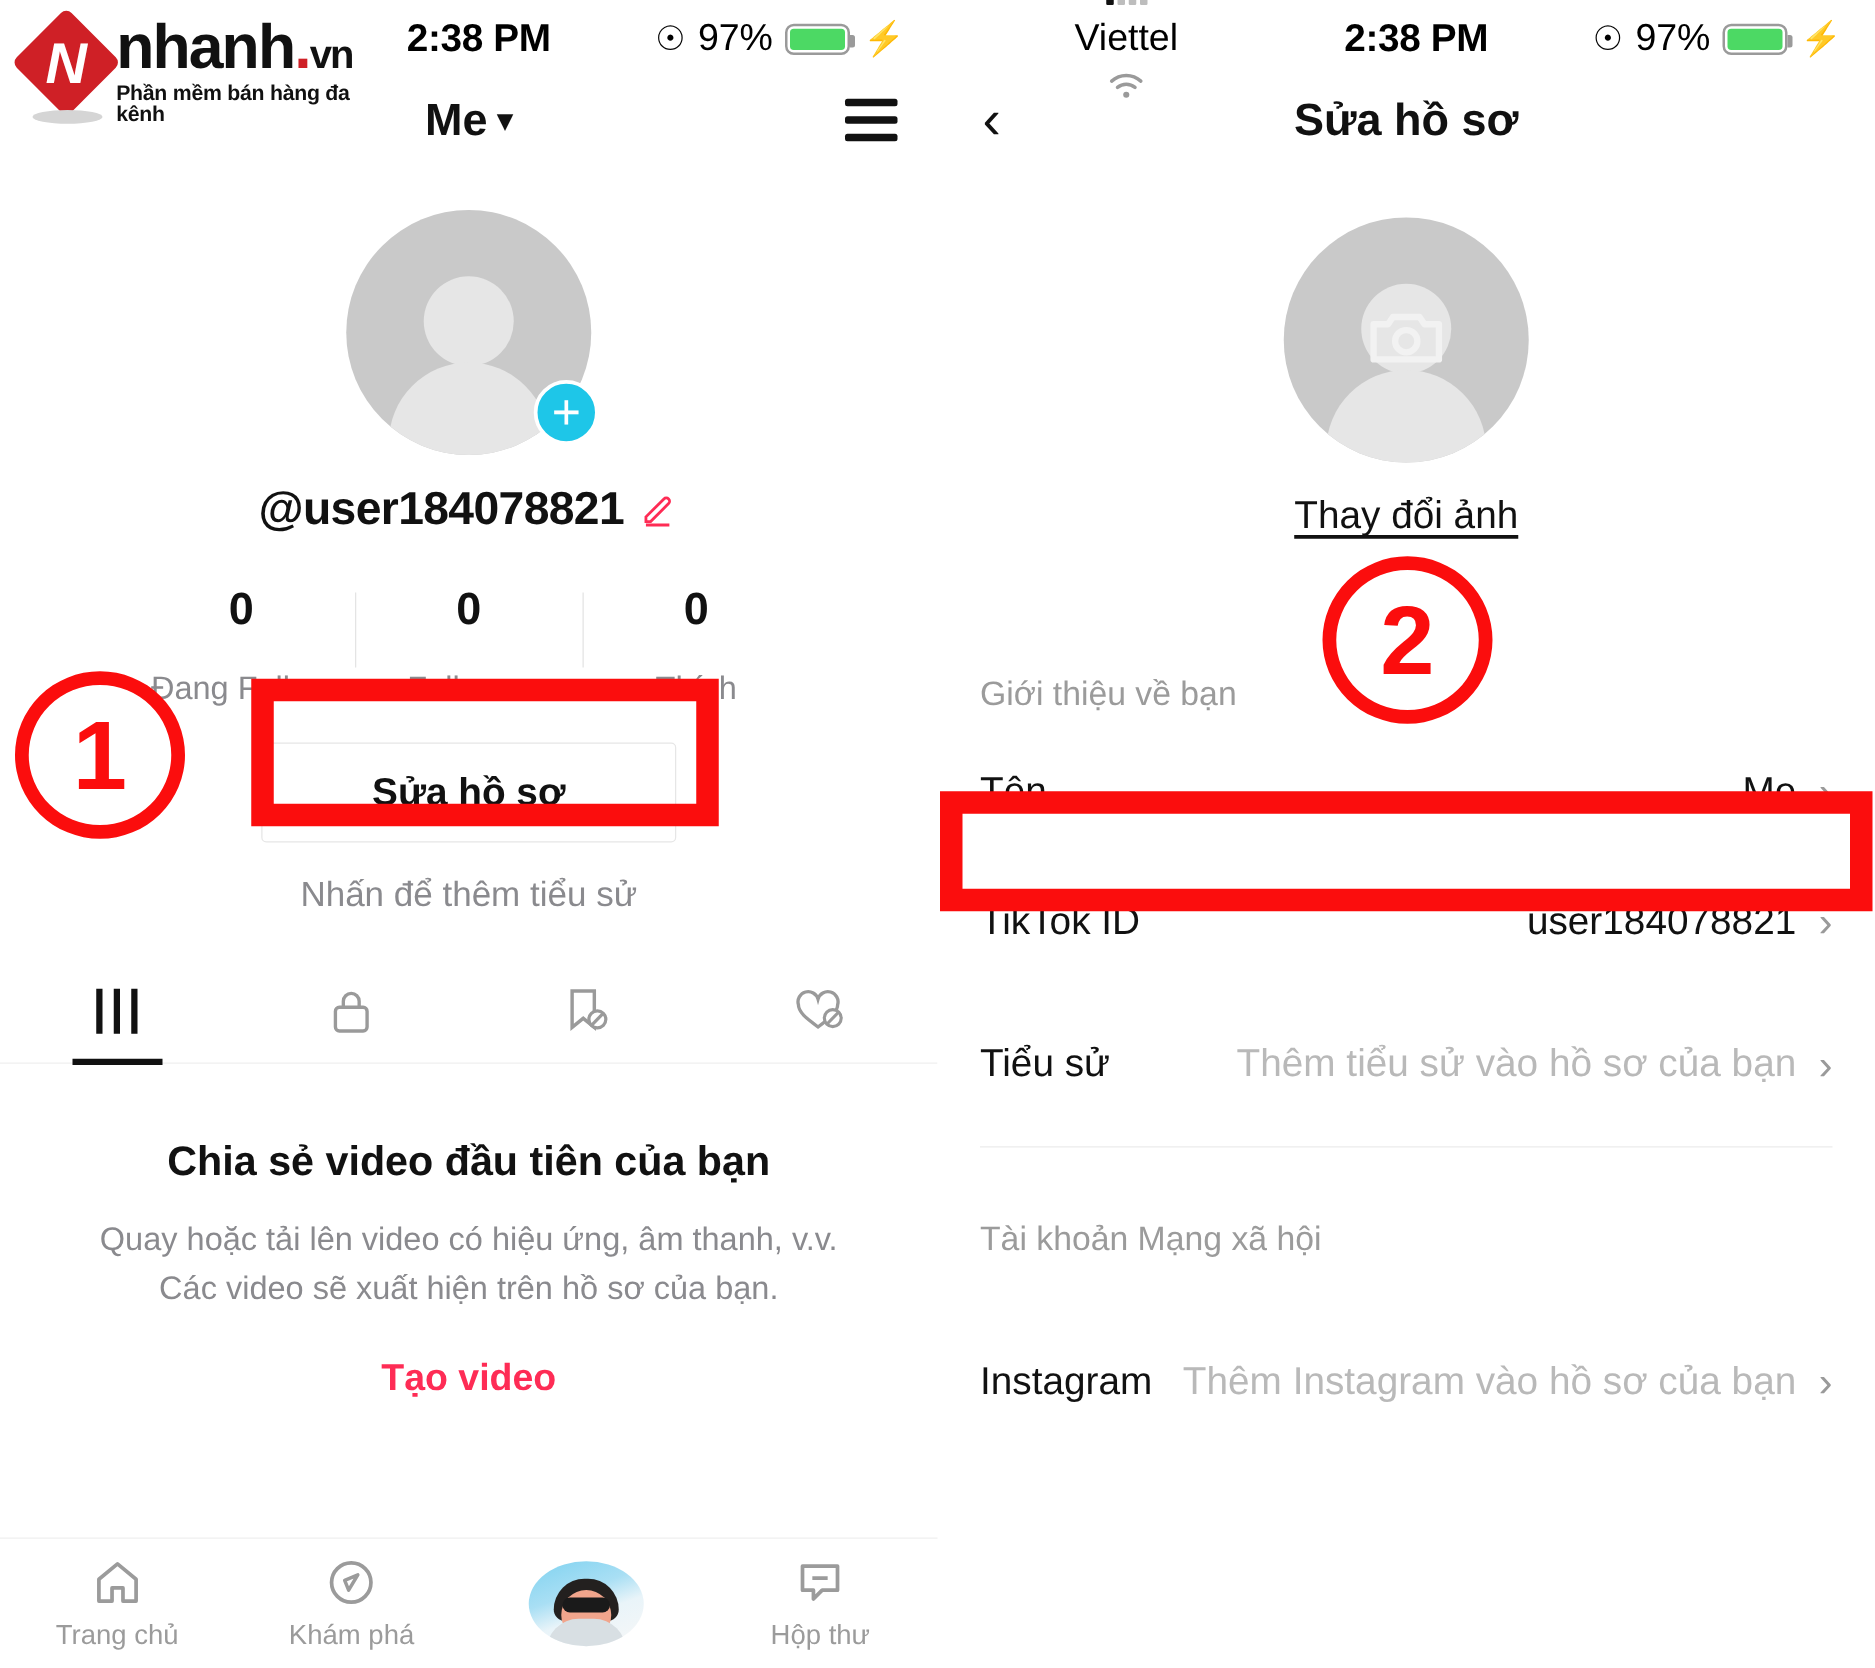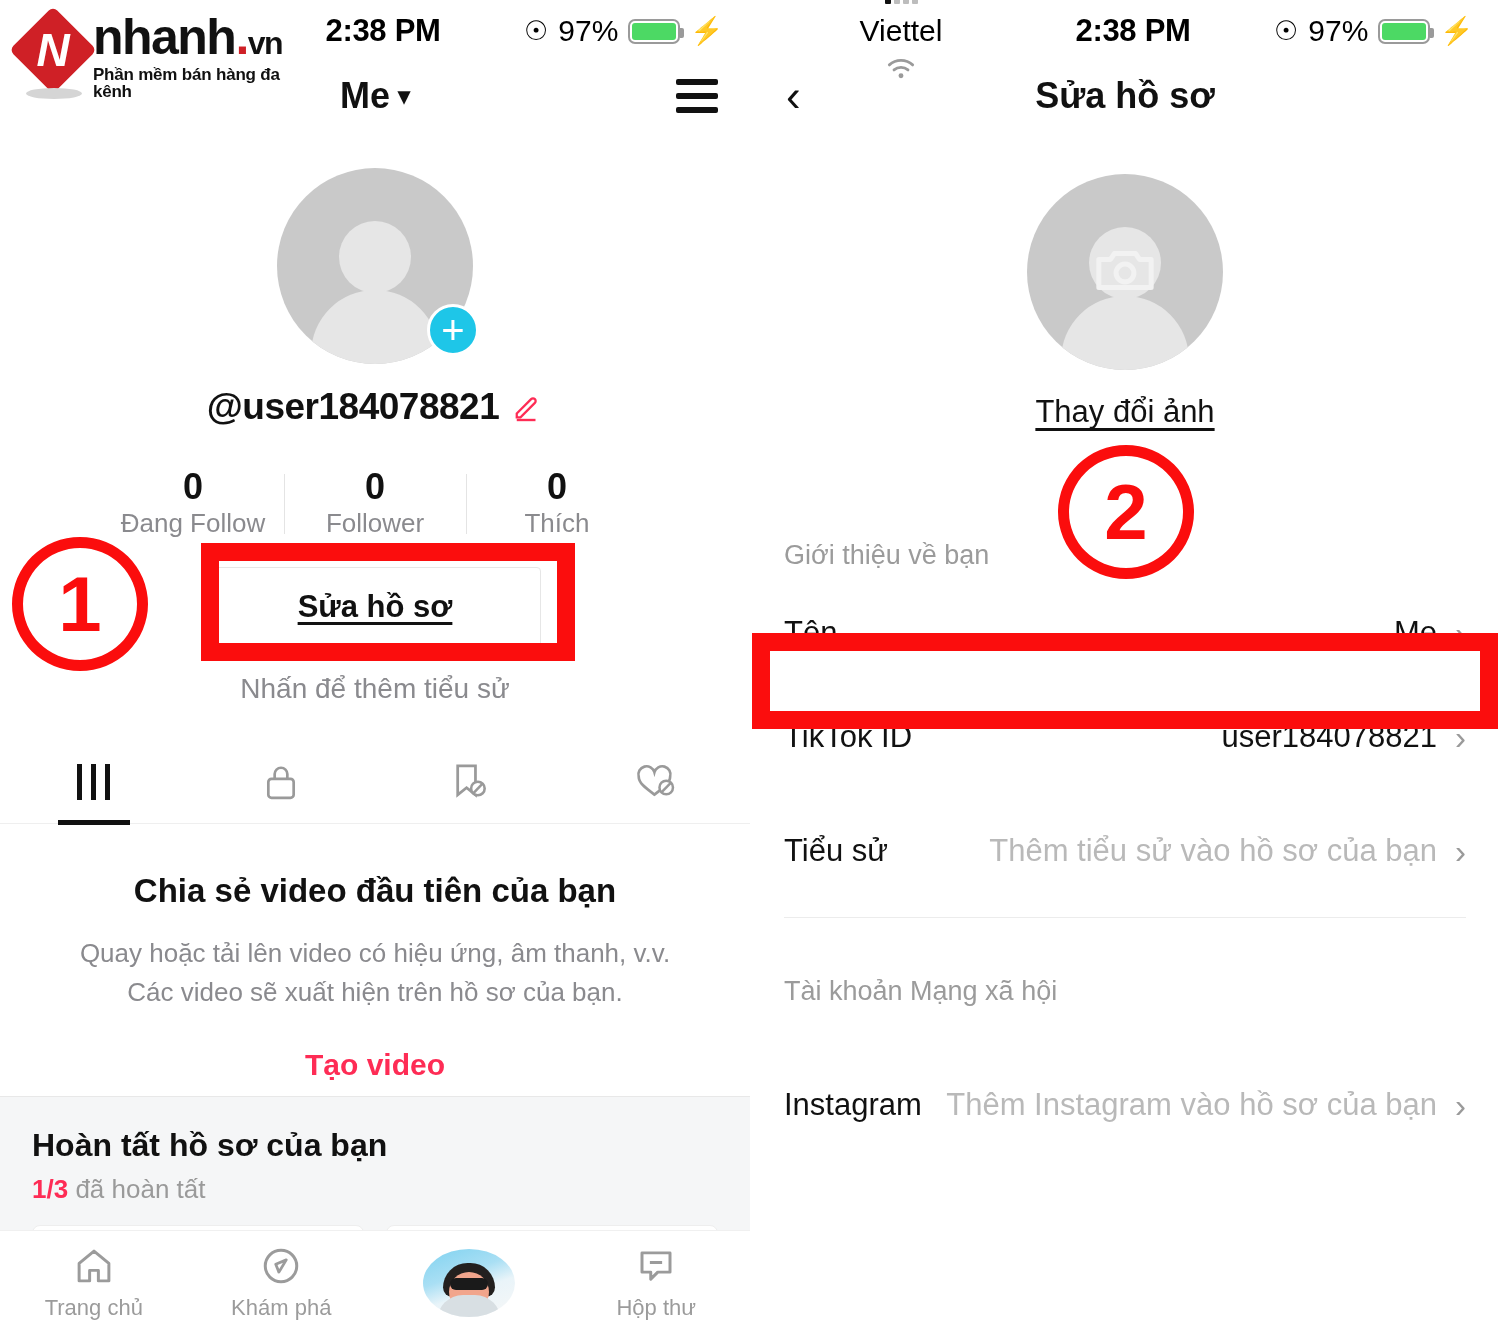--- a/index.html
+++ b/index.html
@@ -122,21 +122,21 @@
   .username { font-size: 37px; font-weight: 700; color:#111; letter-spacing:-0.5px; }
   .pencil { width: 30px; height: 30px; }
 
   
   .stats { display:flex; justify-content:center; align-items:center; margin-top: 38px; }
   .stat { width: 182px; text-align:center; position:relative; }
   .stat + .stat::before {
     content:""; position:absolute; left:0; top:8px; width:1px; height:60px; background:#e4e4e4;
   }
   .stat-num { font-size: 36px; font-weight: 700; color:#111; }
-  .stat-lbl { font-size: 26px; color: #8a8a8e; margin-top: 0; }
+  .stat-lbl { font-size: 26px; color: #8a8a8e; margin-top: 27px; }
 
   
   .edit-zone { display:flex; flex-direction:column; align-items:center; margin-top: 28px; }
   .edit-btn {
     width: 332px; height: 80px; border:1.5px solid #e6e6e6; border-radius:4px;
     background:#fff; display:flex; align-items:center; justify-content:center;
     font-size: 31px; font-weight: 700; color:#111;
   }
   .edit-btn span { text-decoration: underline; text-underline-offset: 5px; }
   .add-bio { font-size: 28px; color:#8a8a8e; margin-top: 26px; }
@@ -146,21 +146,21 @@
   .tab { flex:1; height: 82px; display:flex; align-items:center; justify-content:center; position:relative; }
   .tab.active::after {
     content:""; position:absolute; bottom:-1.5px; left:50%; transform:translateX(-50%);
     width:72px; height:5px; background:#111;
   }
   .grid-icon { display:flex; gap:9px; }
   .grid-icon i { display:block; width:5px; height:36px; background:#111; }
 
   
   .empty { text-align:center; padding-top: 48px; }
-  .empty-title { font-size: 33px; font-weight: 700; color:#111; }
+  .empty-title { font-size: 33px; font-weight: 700; color:#111;margin-top:11px; }
   .empty-sub { font-size: 26px; color:#8a8a8e; margin-top: 24px; line-height: 1.5; }
   .create-link {
     display:inline-block; margin-top: 36px; font-size: 30px; color:#fe2c55;
     font-weight: 600; text-underline-offset: 5px;
   }
 
   
   .completion {
     position:absolute; left:0; right:0; bottom:0; height: 238px;
     background:#f5f6f7; border-top:1px solid #e8e8e8; padding: 30px 32px 0;
@@ -356,31 +356,20 @@
 
     <div class="empty">
       <div class="empty-title">Chia sẻ video đầu tiên của bạn</div>
       <div class="empty-sub">
         <div>Quay hoặc tải lên video có hiệu ứng, âm thanh, v.v.</div>
         <div>Các video sẽ xuất hiện trên hồ sơ của bạn.</div>
       </div>
       <a class="create-link">Tạo video</a>
     </div>
 
-    <div class="completion">
-      <div class="comp-title">Hoàn tất hồ sơ của bạn</div>
-      <div class="comp-sub">
-        <b>1/3</b>
-        <span>đã hoàn tất</span>
-      </div>
-      <div class="comp-cards">
-        <div class="comp-card"></div>
-        <div class="comp-card"></div>
-      </div>
-    </div>
 
     <div class="bottomnav">
       <div class="bn-item">
         <svg width="42" height="42" viewBox="0 0 24 24">
           <path d="M3.5 10.5 12 3.5l8.5 7v10h-6v-6h-5v6h-6z" fill="none" stroke="#9b9b9b" stroke-width="1.7" stroke-linejoin="round"></path>
         </svg>
         <span class="bn-label">Trang chủ</span>
       </div>
       <div class="bn-item">
         <svg width="42" height="42" viewBox="0 0 24 24">

